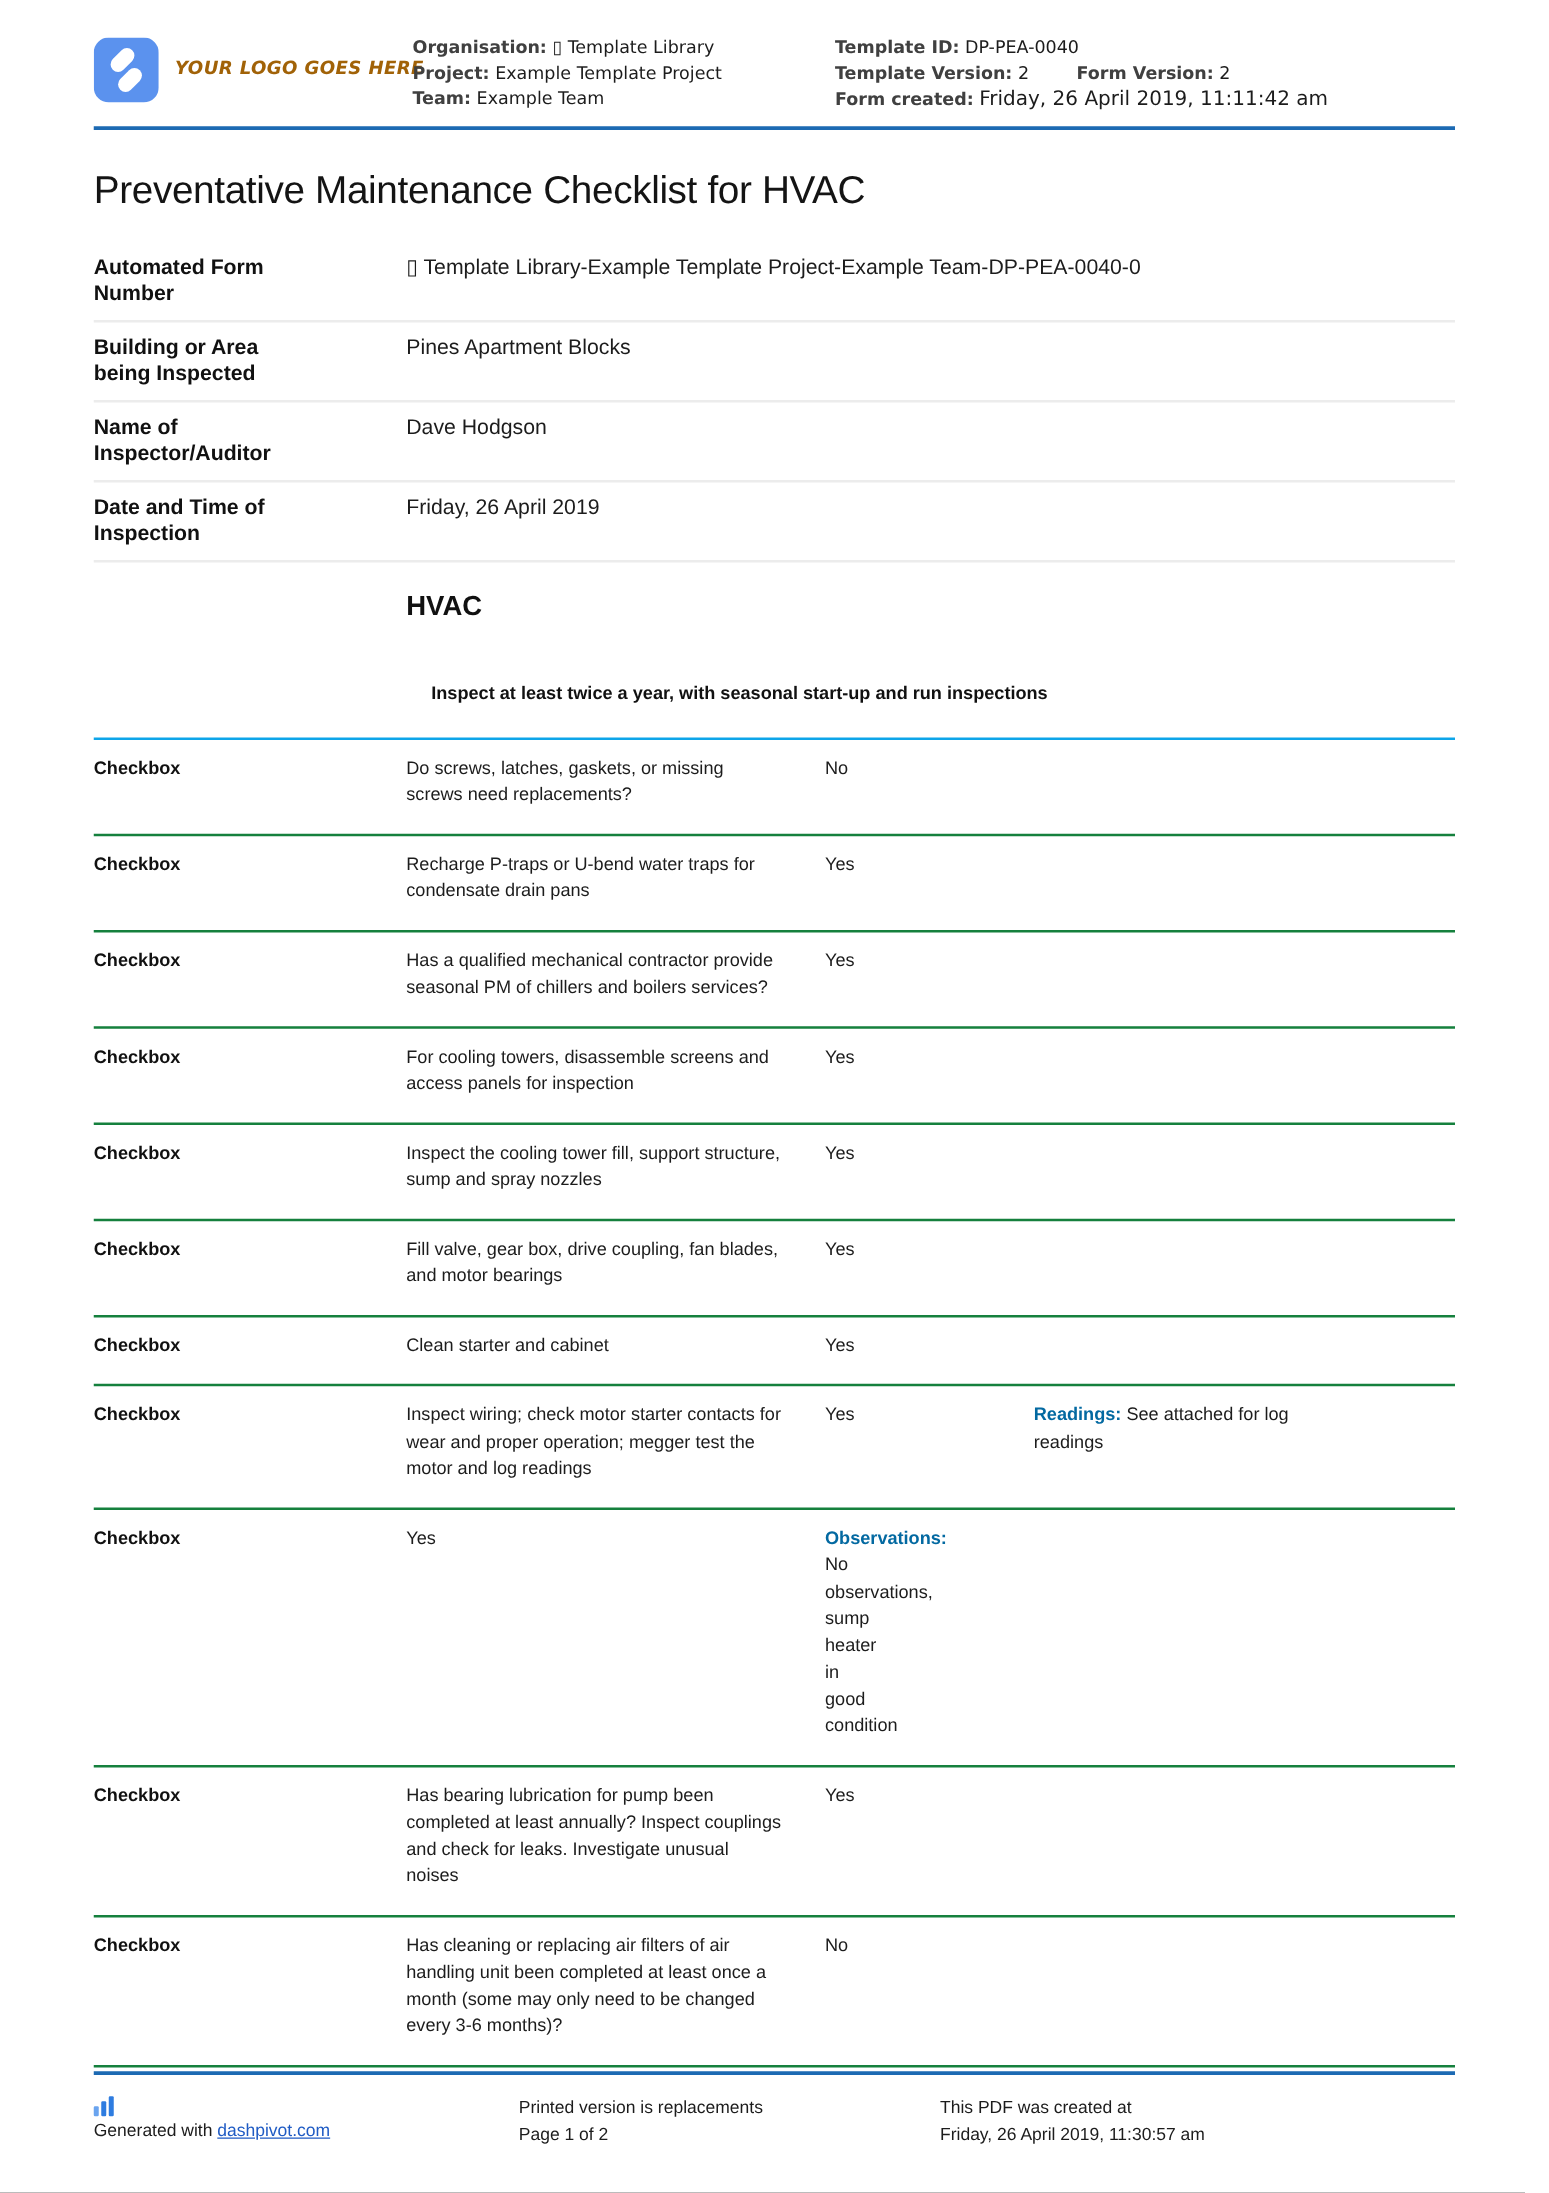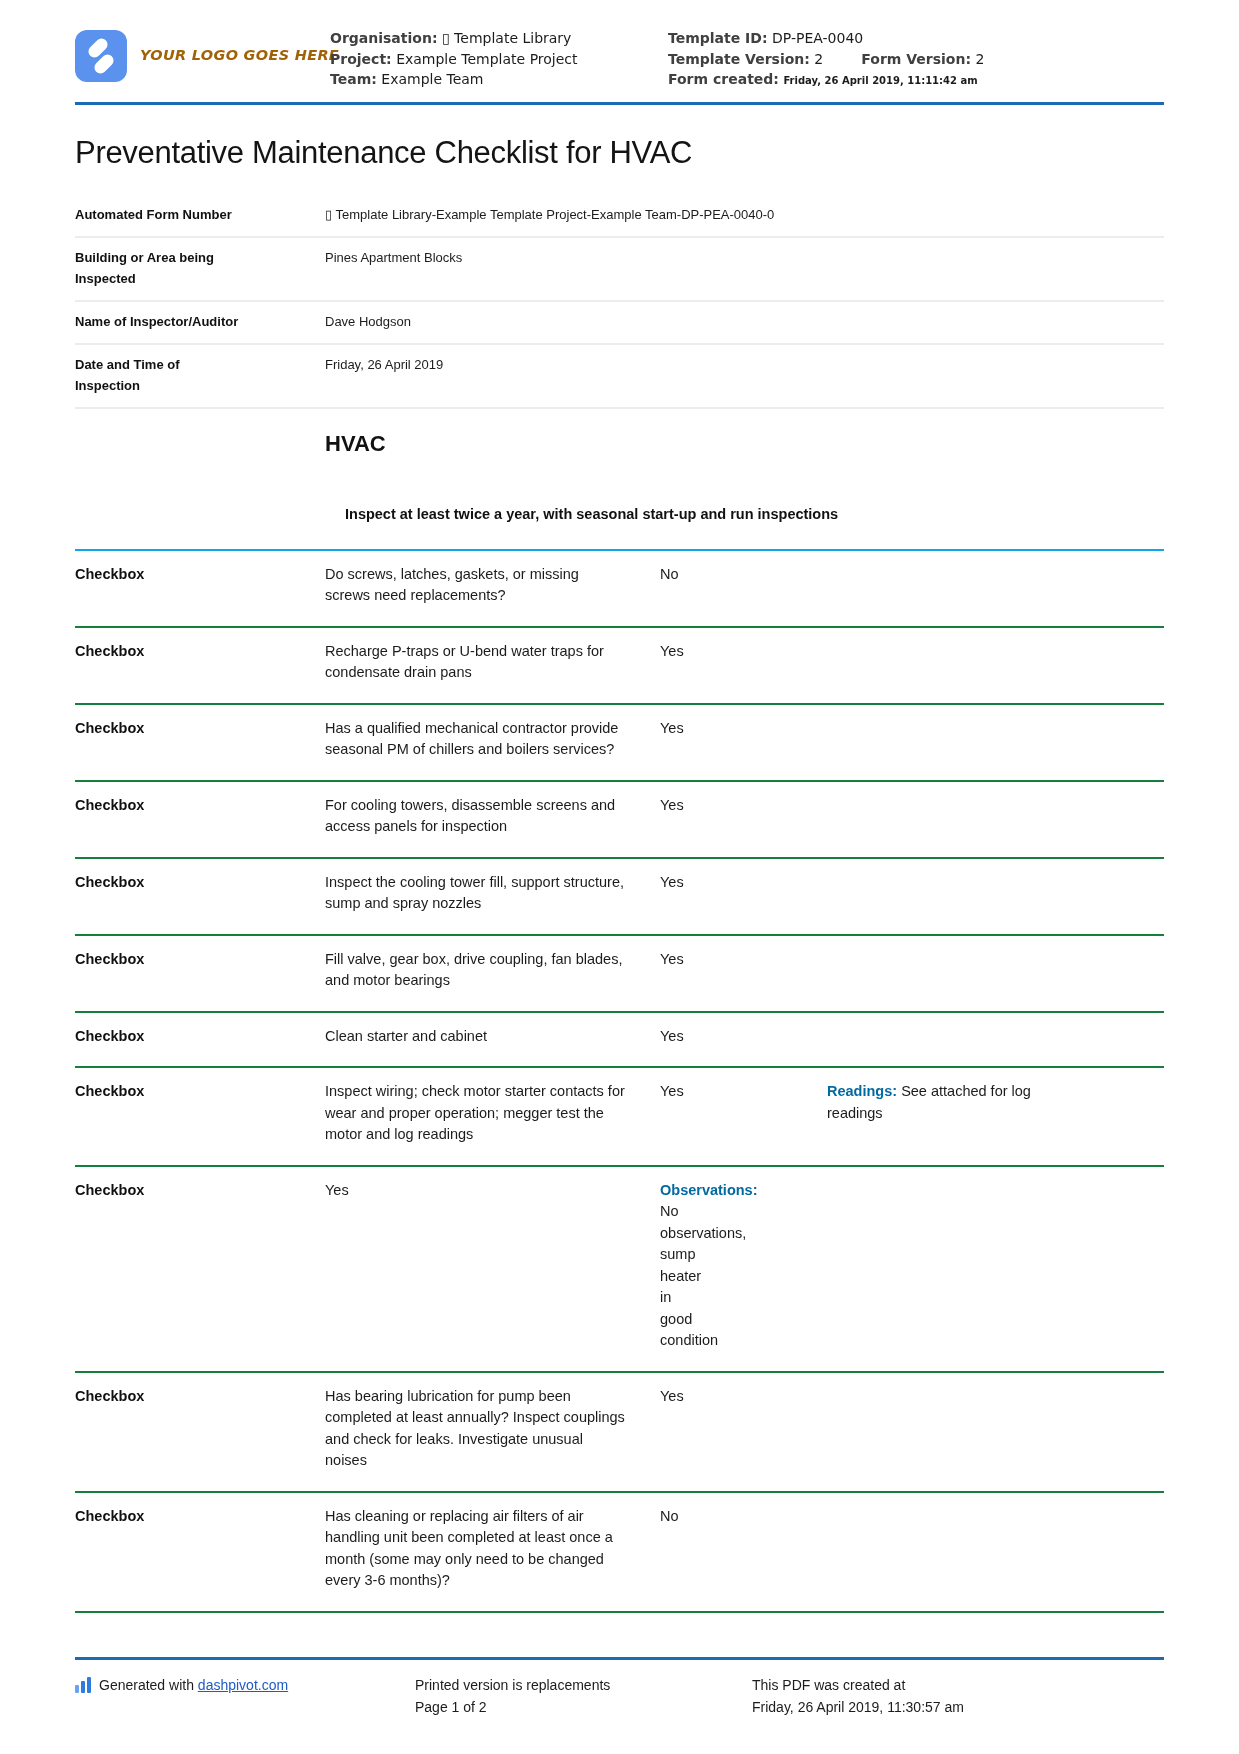--- a/index.html
+++ b/index.html
@@ -32,21 +32,21 @@
     font-style: italic;
     font-weight: bold;
     letter-spacing: 0.3px;
     font-size: 14.5px;
     color: #a16207;
     white-space: nowrap;
   }
   .org-block { width: 338px; }
   .tpl-block { flex: 1; }
   .hline b { color: #404040; }
-  .hline .small { font-size: 10px; font-weight: bold; }
+  .hline .small { font-size: 16px; }
   .pair + .pair { margin-left: 38px; }
   .blue-rule {
     border: none;
     border-top: 3px solid #1c6ab3;
     margin-top: 10px;
   }
 
   
   .doc-title {
     font-size: 31px;
@@ -55,21 +55,21 @@
     color: #141414;
     margin: 30px 0 24px 0;
   }
 
   
   .meta-row {
     display: grid;
     grid-template-columns: 250px 1fr;
     border-bottom: 2px solid #ececec;
     padding: 9px 0 11px 0;
-    font-size: 13px;
+    font-size: 17px;
     line-height: 21px;
   }
   .meta-label { font-weight: bold; color: #111; padding-right: 80px; }
 
   
   .section-block {
     border-bottom: 2px solid #0ea5e9;
     padding: 22px 0 24px 250px;
   }
   .section-heading { font-size: 22px; font-weight: bold; color: #111; }
@@ -104,21 +104,21 @@
     bottom: 36px;
   }
   .footer-rule { border: none; border-top: 3px solid #1c6ab3; }
   .footer-cols {
     display: grid;
     grid-template-columns: 340px 337px 1fr;
     padding-top: 14px;
     font-size: 14px;
     line-height: 22px;
   }
-  .footer-left { display: flex; align-items: flex-start; }
+  .footer-left { display: flex; align-items: flex-start; flex-direction: column; }
   .bars-icon { display: inline-flex; align-items: flex-end; gap: 2px; margin: 3px 8px 0 0; height: 16px; }
   .bars-icon i { display: block; width: 4px; border-radius: 1px; }
   .bars-icon .b1 { height: 8px;  background: #6aa4ef; }
   .bars-icon .b2 { height: 12px; background: #2e7ce0; }
   .bars-icon .b3 { height: 16px; background: #2e7ce0; }
   .footer a { color: #1f5bc4; text-decoration: underline; }
 </style>
 </head>
 <body>
 

